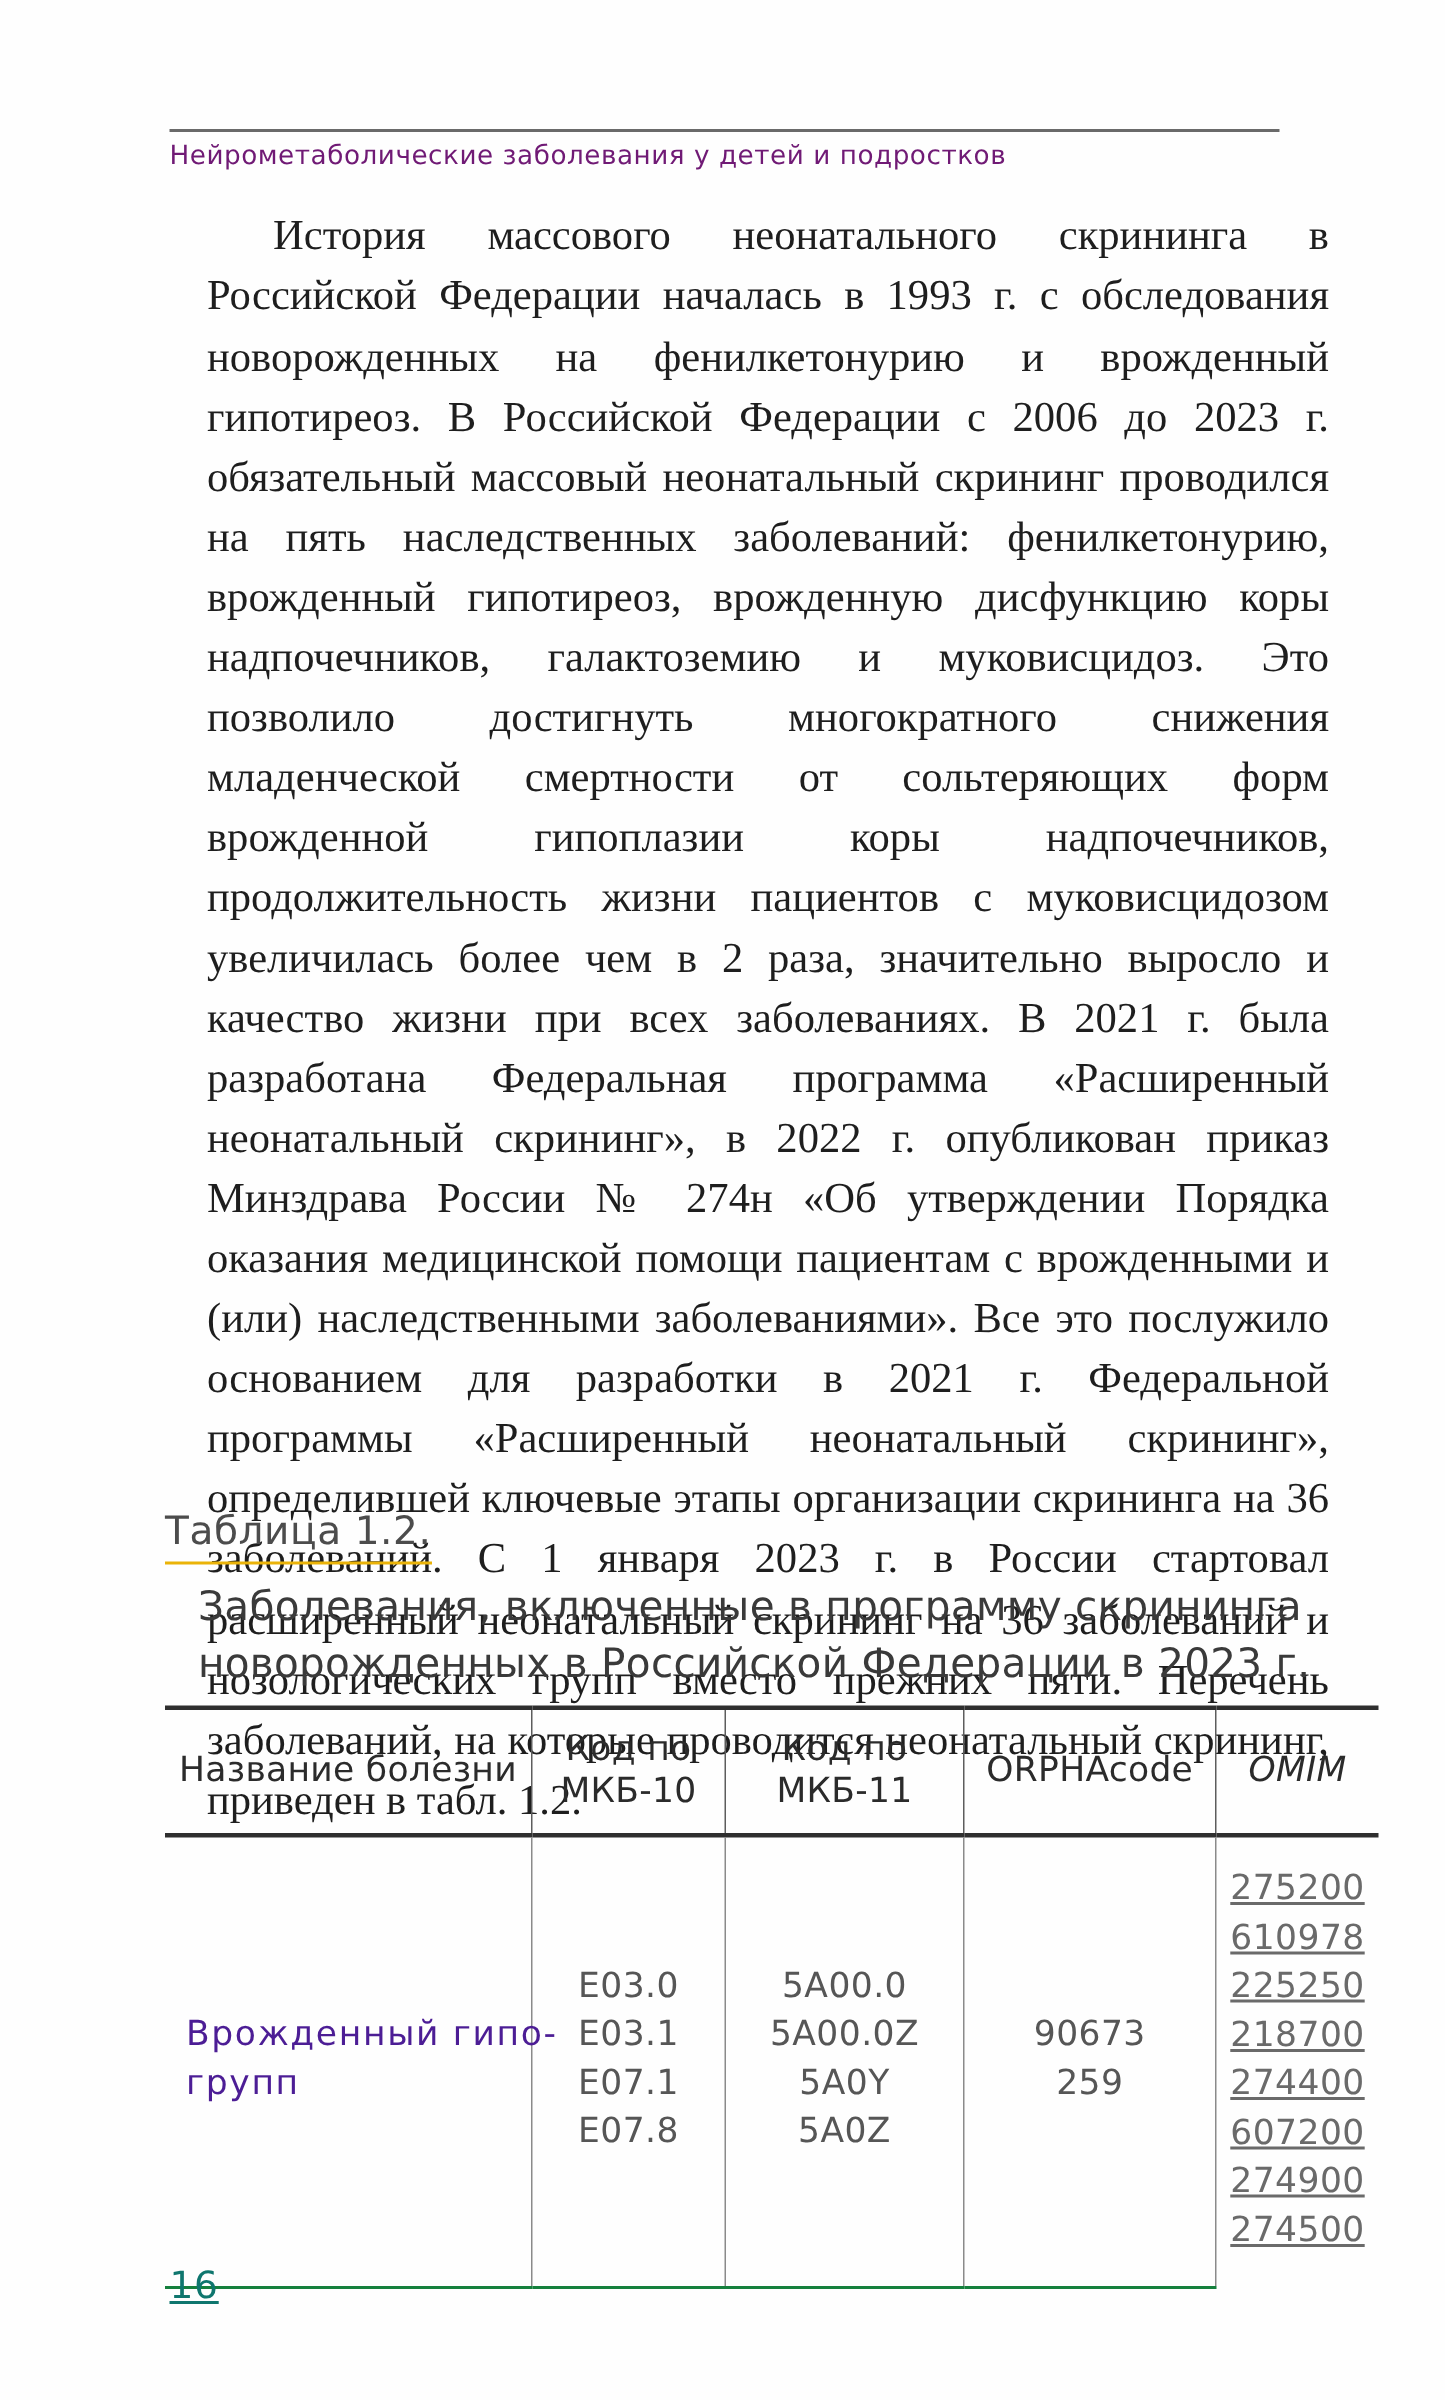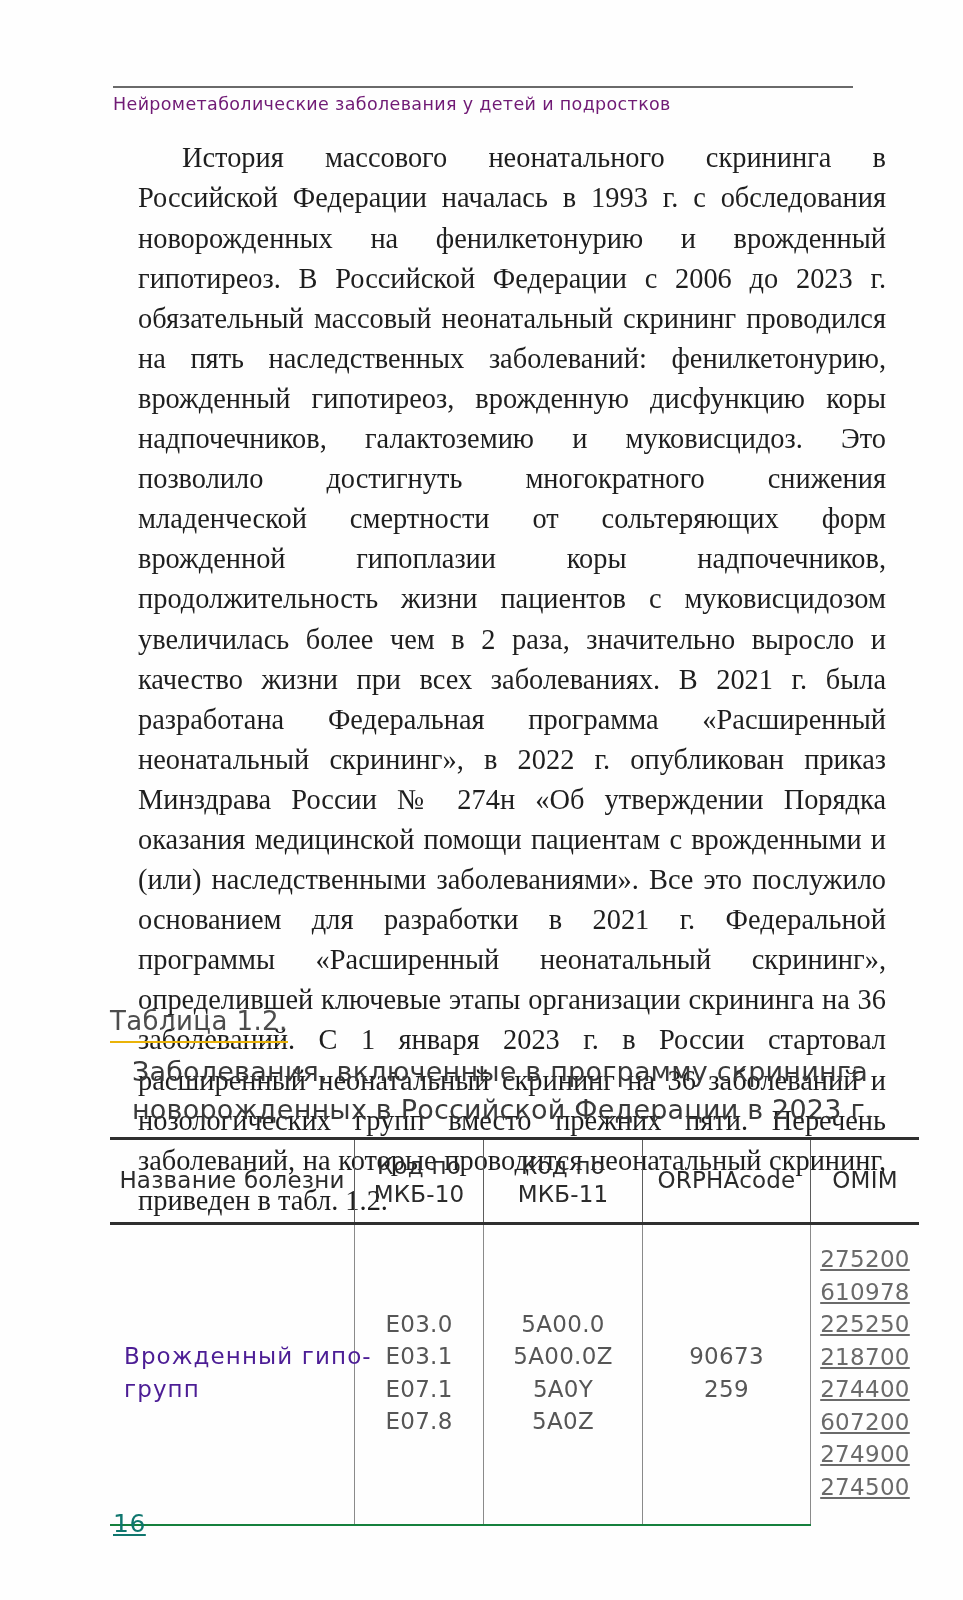--- a/index.html
+++ b/index.html
@@ -105,21 +105,21 @@
     border-right: 1px solid #5d5d5d;
     padding: 12px 6px 14px 6px;
     font-weight: normal;
     font-size: 23px;
     line-height: 28px;
     color: #2b2b2b;
     text-align: center;
     vertical-align: middle;
     letter-spacing: 0.2px;
   }
-  .tbl thead th:last-child { border-right: none; }
+  .tbl thead th:last-child { border-right: none; font-style: italic; }
   .tbl thead th.col-name { text-align: center; }
 
   .tbl tbody td {
     border-right: 1px solid #8a8a8a;
     border-bottom: 2px solid #15803d;
     padding: 18px 8px 22px 8px;
     font-size: 23px;
     line-height: 32.5px;
     color: #565656;
     text-align: center;

